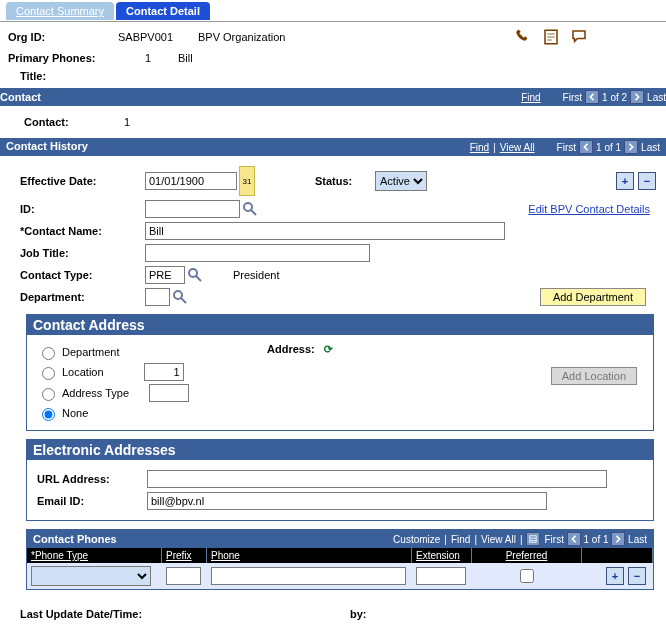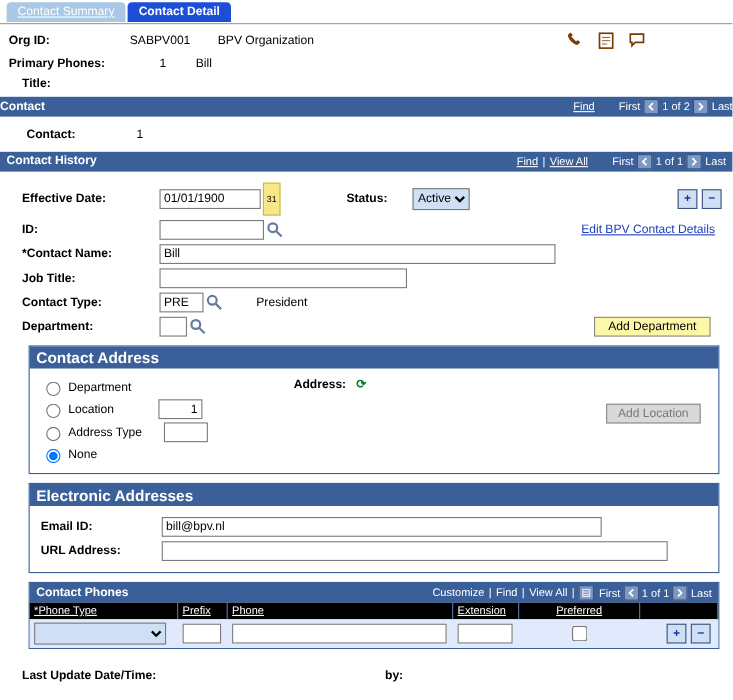--- a/index.html
+++ b/index.html
@@ -266,26 +266,26 @@
             <button class="btn-gray" disabled="">Add Location</button>
           </div>
         </div>
       </div>
     </div>
 
     <div class="group-box">
       <div class="ghdr">Electronic Addresses</div>
       <div class="gbody">
         <div class="frow">
+          <div class="flabel" style="min-width:110px;">URL Address:</div>
+          <input type="text" style="width: 460px;" value="">
+        </div>
+        <div class="frow">
           <div class="flabel" style="min-width:110px;">Email ID:</div>
           <input type="text" style="width: 400px;" value="bill@bpv.nl">
-        </div>
-        <div class="frow">
-          <div class="flabel" style="min-width:110px;">URL Address:</div>
-          <input type="text" style="width: 460px;" value="">
         </div>
       </div>
     </div>
 
     <div class="group-box grid" style="padding:0;">
       <div class="grid-hdr">
         <div class="title">Contact Phones</div>
         <div class="links">
           <a>Customize</a>
           <span>|</span>

